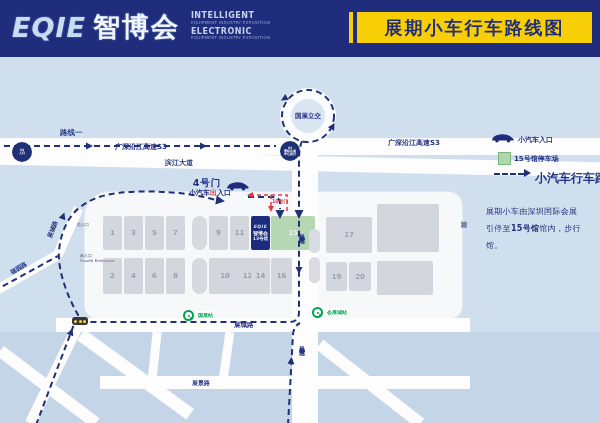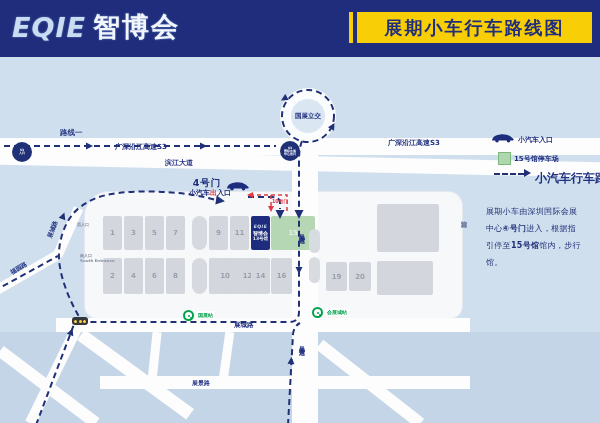--- a/index.html
+++ b/index.html
@@ -70,20 +70,26 @@
   svg.routes{position:absolute;left:0;top:0;pointer-events:none;}
 </style>
 </head>
 <body>
 <div id="app">
 
 <div id="header">
   <div class="logo-wrap">
     <span class="logo-en">EQIE</span>
     <span class="logo-cn">智博会</span>
+    <span class="tagline">
+      <span class="tag-big">INTELLIGENT</span>
+      <span class="tag-sub">EQUIPMENT INDUSTRY EXPOSITION</span>
+      <span class="tag-big">ELECTRONIC</span>
+      <span class="tag-sub">EQUIPMENT INDUSTRY EXPOSITION</span>
+    </span>
   </div>
   <div class="banner-bar"></div>
   <div class="banner">
     <span>展期小车行车路线图</span>
   </div>
 </div>
 
 <div id="map">
 
   <div class="blocks"></div>
@@ -154,20 +160,23 @@
   <div class="hall" style="left:230px;top:201px;width:35px;height:36px;">
         <span>12</span>
       </div>
   <div class="hall" style="left:251px;top:201px;width:19px;height:36px;">
         <span>14</span>
       </div>
   <div class="hall" style="left:271px;top:201px;width:21px;height:36px;">
         <span>16</span>
       </div>
 
+  <div class="hall" style="left:326px;top:160px;width:46px;height:36px;">
+        <span>17</span>
+      </div>
   <div class="hall" style="left:326px;top:205px;width:21px;height:29px;">
         <span>19</span>
       </div>
   <div class="hall" style="left:349px;top:205px;width:22px;height:29px;">
         <span>20</span>
       </div>
   <div class="hall" style="left:377px;top:147px;width:62px;height:48px;"></div>
   <div class="hall" style="left:377px;top:204px;width:56px;height:34px;"></div>
 
   <div class="island" style="left:309px;top:172px;width:11px;height:24px;"></div>
@@ -262,19 +271,18 @@
 
   <div class="lbl" style="left:518px;top:78px;font-size:7px;">小汽车入口</div>
   <div class="legend-sq"></div>
   <div class="lbl" style="left:514px;top:97px;font-size:7px;">15号馆停车场</div>
   <div class="legend-dash"></div>
   <div class="legend-arr"></div>
   <div class="lbl" style="left:535px;top:113px;font-size:12px;">小汽车行车路线</div>
 
   <div class="note">
     <div>展期小车由深圳国际会展</div>
-    <div><span>中心</span><b>④号门</b><span>进入，根据指</span></div>
     <div><span>引停至</span><b>15号馆</b><span>馆内，步行</span></div>
     <div>馆。</div>
   </div>
 
 </div>
 </div>
 
 </body></html>

